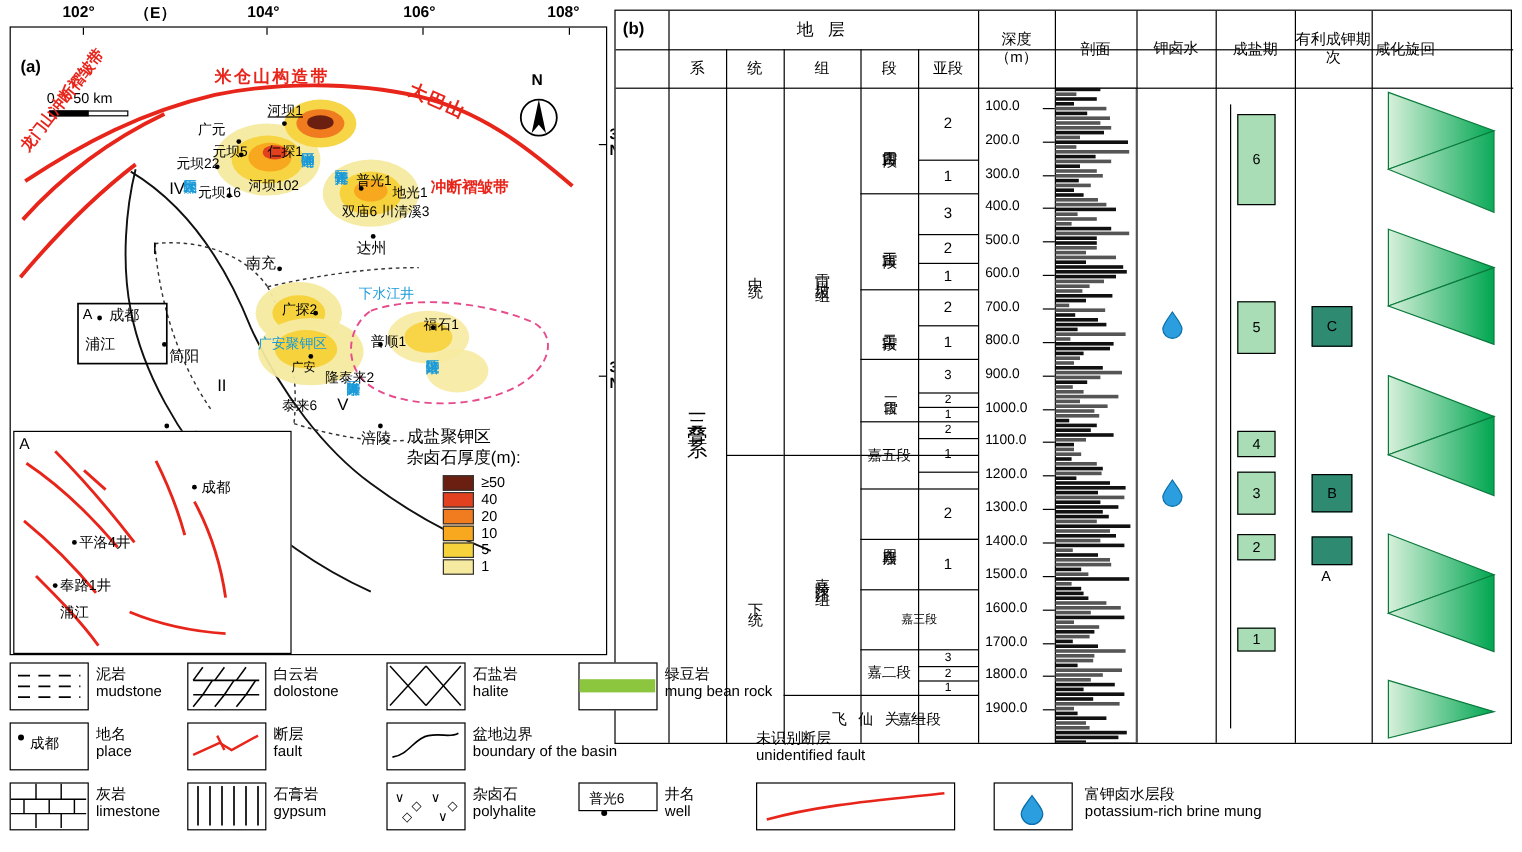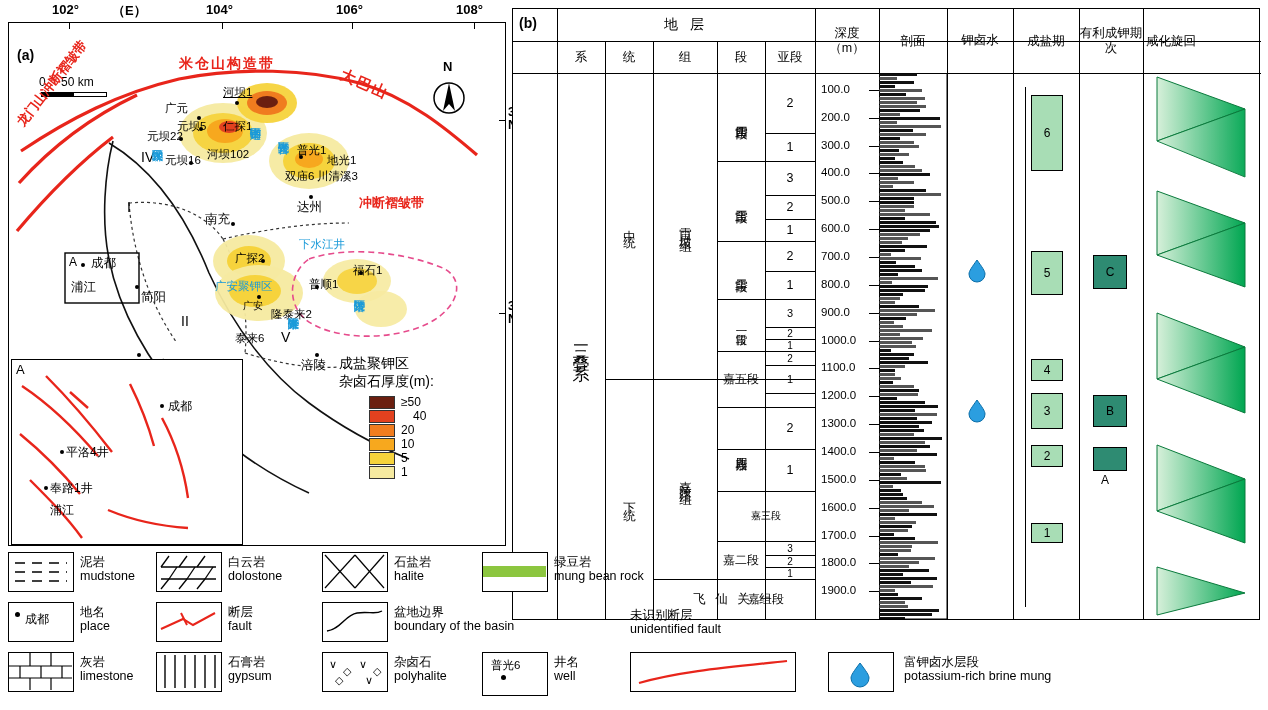--- a/index.html
+++ b/index.html
@@ -121,21 +121,21 @@
           <ellipse cx="372" cy="286" rx="26" ry="18" fill="#f6eaa0" opacity="0.9"></ellipse>
         </g>
 
         <path d="M300,236 C340,222 400,230 436,246 C456,258 450,284 420,300 C380,320 320,316 296,296 C276,278 282,248 300,236 Z" fill="none" stroke="#e64b8c" stroke-width="1.6" stroke-dasharray="6,4"></path>
 
         <rect x="56" y="230" width="74" height="50" fill="none" stroke="#000" stroke-width="1.4"></rect>
       </svg>
 
       <span class="abs red" style="left:170px;top:32px;font-size:14px;font-weight:bold;letter-spacing:2px;">米仓山构造带</span>
       <span class="abs red" style="left:330px;top:52px;font-size:15px;font-weight:bold;letter-spacing:2px;transform:rotate(24deg);">大巴山</span>
-      <span class="abs red" style="left:350px;top:124px;font-size:13px;font-weight:bold;margin-top:47px;">冲断褶皱带</span>
+      <span class="abs red" style="left:350px;top:124px;font-size:13px;font-weight:bold;">冲断褶皱带</span>
       <span class="abs red" style="left:4px;top:96px;font-size:13px;font-weight:bold;transform:rotate(-52deg);transform-origin:left top;">龙门山冲断褶皱带</span>
 
       <span class="abs" style="left:118px;top:176px;font-size:14px;">I</span>
       <span class="abs" style="left:172px;top:290px;font-size:14px;">II</span>
       <span class="abs" style="left:222px;top:444px;font-size:14px;">III</span>
       <span class="abs" style="left:132px;top:126px;font-size:14px;">IV</span>
       <span class="abs" style="left:272px;top:306px;font-size:14px;">V</span>
 
       <div class="dot" style="left:188px;top:93px;"></div>
       <span class="abs wellname" style="left:156px;top:78px;">广元</span>
@@ -193,21 +193,21 @@
       <span class="abs wellname b" style="left:290px;top:214px;text-align:right;">下水江井</span>
 
       <div class="abs" style="left:330px;top:332px;width:150px;height:172px;">
         <div style="font-size:14px;line-height:1.25;white-space:pre-line;">成盐聚钾区
 杂卤石厚度(m):</div>
         <div class="abs" style="left:30px;top:40px;">
           <div style="display:flex;align-items:center;gap:6px;">
               <div class="scaleSwatch" style="background:#6b1f10"></div>
               <span style="font-size:12px">≥50</span>
             </div>
-          <div style="display:flex;align-items:center;gap:18px;">
+          <div style="display:flex;align-items:center;gap:6px;">
               <div class="scaleSwatch" style="background:#e2411f"></div>
               <span style="font-size:12px">40</span>
             </div>
           <div style="display:flex;align-items:center;gap:6px;">
               <div class="scaleSwatch" style="background:#f07c1f"></div>
               <span style="font-size:12px">20</span>
             </div>
           <div style="display:flex;align-items:flex-end;gap:6px;">
               <div class="scaleSwatch" style="background:#f7a81e"></div>
               <span style="font-size:12px">10</span>
@@ -721,21 +721,21 @@
         <text x="12" y="31">◇</text>
             <text x="42" y="31">∨</text>
           </g>
         </svg>
     </div>
     <div class="abs lgtxt" style="left:386px;top:103px;">
       <div>杂卤石</div>
       <div>polyhalite</div>
     </div>
 
-    <div class="abs lgbox" style="left:474px;top:100px;width:66px;height:44px;">
+    <div class="abs lgbox" style="left:474px;top:100px;width:66px;height:24px;">
       <div class="abs" style="left:18px;top:22px;width:5px;height:5px;background:#000;border-radius:50%;"></div>
       <span class="abs" style="left:8px;top:5px;font-size:11.5px;">普光6</span>
     </div>
     <div class="abs lgtxt" style="left:546px;top:103px;">
       <div>井名</div>
       <div>well</div>
     </div>
 
     <div class="abs lgbox" style="left:622px;top:100px;width:166px;height:40px;">
       <svg width="163" height="37">

